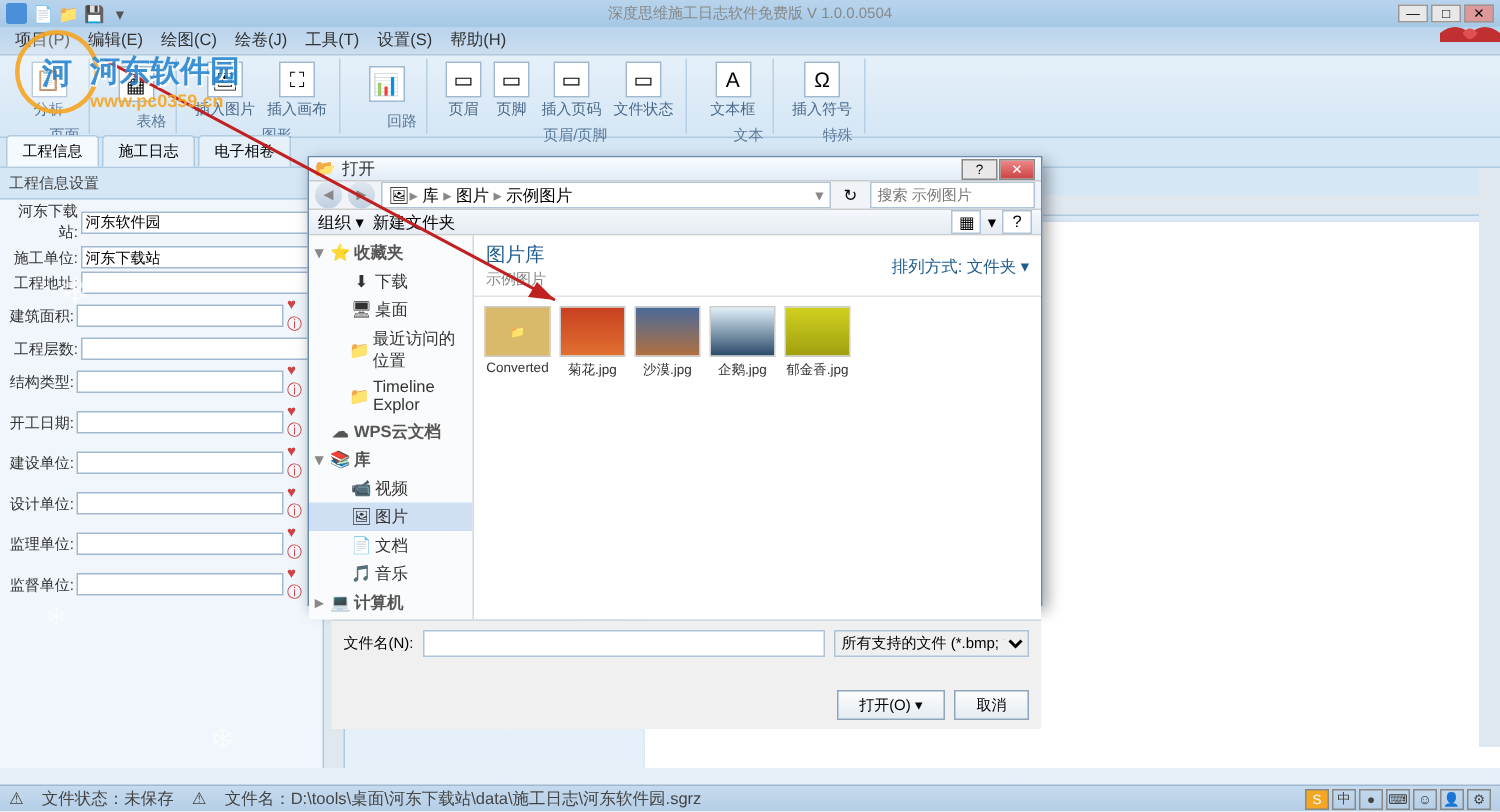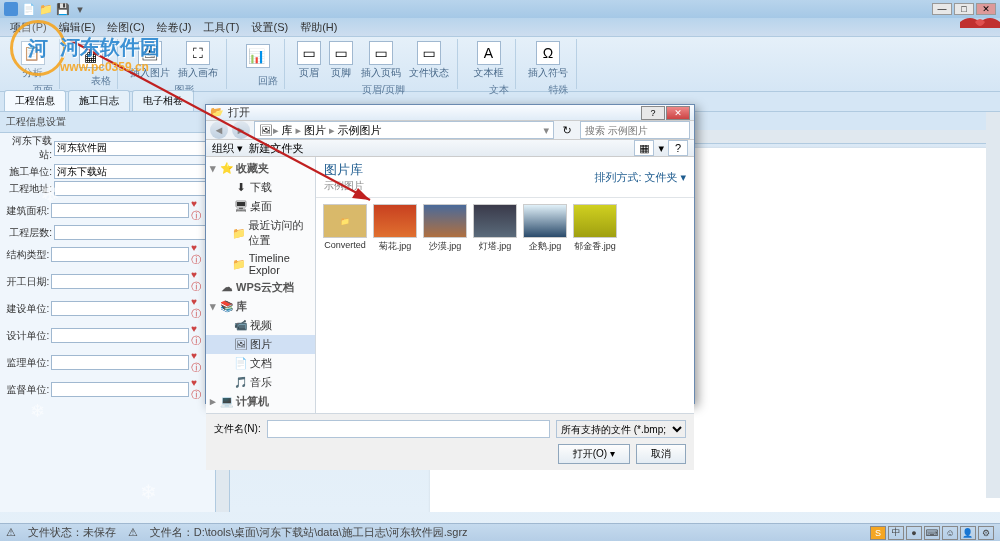--- a/index.html
+++ b/index.html
@@ -15,21 +15,21 @@
 .titlebar .qat-btn { width: 14px; height: 14px; display: flex; align-items: center; justify-content: center; color: #555; }
 .titlebar .title { position: absolute; left: 50%; transform: translateX(-50%); color: #888; font-size: 10px; }
 .titlebar .win-controls { margin-left: auto; display: flex; gap: 2px; }
 .titlebar .win-btn { width: 20px; height: 12px; border: 1px solid #999; background: #e8e8e8; display: flex; align-items: center; justify-content: center; font-size: 9px; }
 .titlebar .win-btn.close { background: #d99; }
 
 
 .giftbow { position: absolute; right: 0; top: 14px; width: 40px; height: 30px; z-index: 5; }
 
 
-.menubar { height: 18px; background: linear-gradient(#b8d4ec, #cdddef); display: flex; align-items: flex-start; padding-left: 4px; gap: 0; }
+.menubar { height: 18px; background: linear-gradient(#b8d4ec, #cdddef); display: flex; align-items: flex-end; padding-left: 4px; gap: 0; }
 .menu-item { padding: 2px 6px; color: #333; }
 
 
 .ribbon { height: 56px; background: linear-gradient(#e5f0f9, #d5e6f5); border-top: 1px solid #b0cae0; border-bottom: 1px solid #b0cae0; display: flex; align-items: center; padding: 2px 6px; gap: 4px; }
 .ribbon-group { display: flex; flex-direction: column; align-items: center; border-right: 1px solid #b8d0e4; padding: 0 6px; height: 100%; }
 .ribbon-icons { display: flex; gap: 4px; flex: 1; align-items: center; }
 .ribbon-btn { display: flex; flex-direction: column; align-items: center; gap: 1px; padding: 2px; }
 .ribbon-btn .ico { width: 24px; height: 24px; border: 1px solid #a0b8d0; background: #fff; display: flex; align-items: center; justify-content: center; font-size: 14px; }
 .ribbon-btn .lbl { font-size: 10px; color: #4a6a8a; white-space: nowrap; }
 .ribbon-group-label { font-size: 10px; color: #5a7a9a; padding: 1px 0; margin-left: 21px; }
@@ -104,21 +104,21 @@
 .lib-header { padding: 4px 8px; border-bottom: 1px solid #e0e4e8; display: flex; align-items: center; }
 .lib-header .lib-title { color: #1e5c8f; font-size: 13px; }
 .lib-header .lib-sub { color: #888; font-size: 10px; margin-left: 0; }
 .lib-header .lib-sort { margin-left: auto; font-size: 10px; color: #1e5c8f; }
 .lib-title-wrap { display: flex; flex-direction: column; }
 .thumbs { flex: 1; padding: 6px; display: flex; flex-wrap: wrap; gap: 4px; align-content: flex-start; }
 .thumb { width: 46px; display: flex; flex-direction: column; align-items: center; gap: 2px; }
 .thumb-img { width: 44px; height: 34px; border: 1px solid #ccc; background: #f4f4f4; display: flex; align-items: center; justify-content: center; font-size: 8px; overflow: hidden; }
 .thumb-lbl { font-size: 9px; color: #333; text-align: center; white-space: nowrap; overflow: hidden; text-overflow: ellipsis; width: 100%; }
 
-.dlg-footer { padding: 6px 8px; border-top: 1px solid #d0d8e0; background: #f0f0f0; display: flex; flex-direction: column; gap: 6px; }
+.dlg-footer { padding: 6px 8px; border-top: 1px solid #d0d8e0; background: #f0f0f0; display: flex; flex-direction: column; gap: 22px; margin-left: 15px; }
 .dlg-filename { display: flex; align-items: center; gap: 6px; }
 .dlg-filename label { font-size: 10px; }
 .dlg-filename input { flex: 1; height: 18px; border: 1px solid #b0c4d8; padding: 0 3px; }
 .dlg-filename select { width: 130px; height: 18px; border: 1px solid #b0c4d8; font-size: 10px; }
 .dlg-buttons { display: flex; justify-content: flex-end; gap: 6px; }
 .dlg-btn { padding: 2px 14px; border: 1px solid #8fa6bc; background: linear-gradient(#fdfdfd, #e4ecf3); font-size: 10px; }
 
 
 .watermark { position: absolute; left: 10px; top: 20px; z-index: 200; opacity: 0.9; }
 .wm-circle { width: 56px; height: 56px; border: 3px solid #f5a623; border-radius: 50%; display: flex; align-items: center; justify-content: center; background: rgba(255,255,255,0.3); }
@@ -144,20 +144,21 @@
 <span class="snowflake" style="left:950px;top:420px;font-size:22px">❄</span>
 
 <div class="titlebar">
   <div class="app-icon"></div>
   <div class="qat">
     <div class="qat-btn">📄</div>
     <div class="qat-btn">📁</div>
     <div class="qat-btn">💾</div>
     <div class="qat-btn">▾</div>
   </div>
+  <div class="title">深度思维施工日志软件免费版 V 1.0.0.0504</div>
   <div class="win-controls">
     <div class="win-btn">—</div>
     <div class="win-btn">□</div>
     <div class="win-btn close">✕</div>
   </div>
 </div>
 
 <svg class="giftbow" viewBox="0 0 40 30">
   <path d="M0 8 Q10 0 20 8 Q30 0 40 8 L40 14 L0 14 Z" fill="#c03030"></path>
   <path d="M15 8 Q20 2 25 8 Q20 16 15 8" fill="#e05050"></path>
@@ -463,24 +464,20 @@
             </div>
             <div class="thumb">
               <div class="thumb-img" style="background:linear-gradient(#c84020, #e07030)"></div>
               <div class="thumb-lbl">菊花.jpg</div>
             </div>
             <div class="thumb">
               <div class="thumb-img" style="background:linear-gradient(#4a6a9a, #b07040)"></div>
               <div class="thumb-lbl">沙漠.jpg</div>
             </div>
             <div class="thumb">
-              <div class="thumb-img" style="background:linear-gradient(#3a3a4a, #5a6a7a)"></div>
-              <div class="thumb-lbl">灯塔.jpg</div>
-            </div>
-            <div class="thumb">
               <div class="thumb-img" style="background:linear-gradient(#e0f0f8, #2a4a6a)"></div>
               <div class="thumb-lbl">企鹅.jpg</div>
             </div>
             <div class="thumb">
               <div class="thumb-img" style="background:linear-gradient(#d0d020, #a0a010)"></div>
               <div class="thumb-lbl">郁金香.jpg</div>
             </div>
           </div>
       </div>
     </div>

